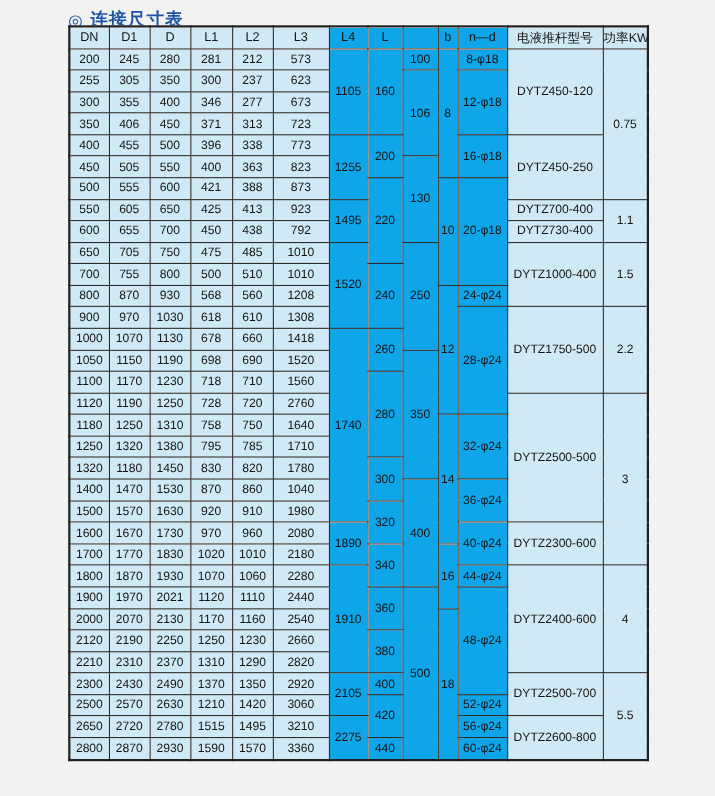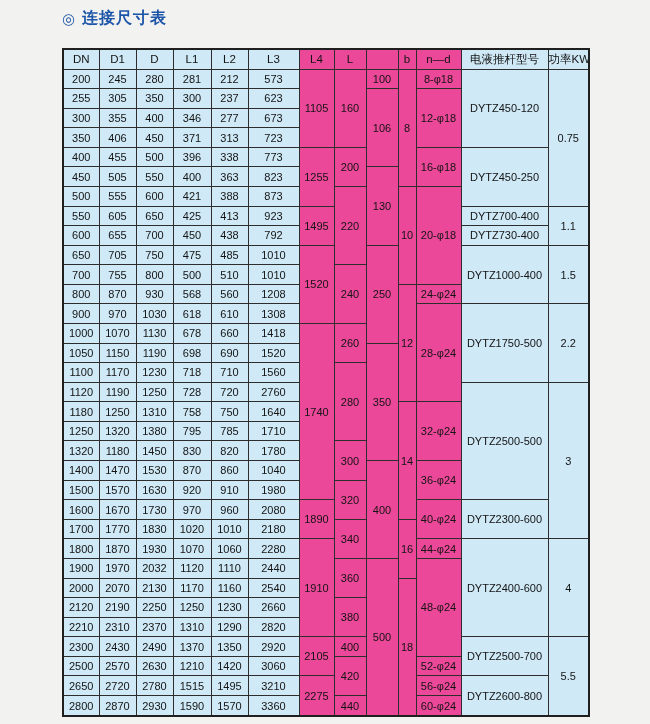--- a/index.html
+++ b/index.html
@@ -12,38 +12,38 @@
 
   .title {
     position:absolute; left:62px; top:8px;
     font-size:16px; font-weight:bold;
     color:#1d55a8; letter-spacing:1px;
     display:flex; align-items:center; gap:6px;
   }
   .title .bullet { font-size:15px; font-weight:normal; }
 
   table.dim {
-    position:absolute; left:62px; top:48px;
+    position:absolute; left:62px; top:23px;
     width:526px; height:669px;
     border-collapse:collapse; table-layout:fixed;
     background:#ffffff;
     border:2px solid #1f1f1f;
   }
   table.dim th, table.dim td {
     border:1px solid #2d2d2d;
     padding:0;
     text-align:center; vertical-align:middle;
     font-size:11px; font-weight:normal;
     color:#141414;
     overflow:hidden; white-space:nowrap;
   }
   table.dim thead tr { height:20px; }
   table.dim th { font-size:11.5px; }
   .blue { background:#cfe9f6; }
-  .white { background:#ec4899; }
+  .white { background:#0ea5e9; }
 </style>
 </head>
 <body>
 
 <div class="page">
   <div class="title">
     <span class="bullet">◎</span>
     <span>连接尺寸表</span>
   </div>
 
@@ -329,21 +329,21 @@
           <td class="blue">1060</td>
           <td class="blue">2280</td>
           <td rowspan="5" class="white">1910</td>
           <td rowspan="1" class="white">44-φ24</td>
           <td rowspan="5" class="blue">DYTZ2400-600</td>
           <td rowspan="5" class="blue">4</td>
         </tr>
         <tr>
           <td class="blue">1900</td>
           <td class="blue">1970</td>
-          <td class="blue">2032</td>
+          <td class="blue">2021</td>
           <td class="blue">1120</td>
           <td class="blue">1110</td>
           <td class="blue">2440</td>
           <td rowspan="2" class="white">360</td>
           <td rowspan="8" class="white">500</td>
           <td rowspan="5" class="white">48-φ24</td>
         </tr>
         <tr>
           <td class="blue">2000</td>
           <td class="blue">2070</td>

